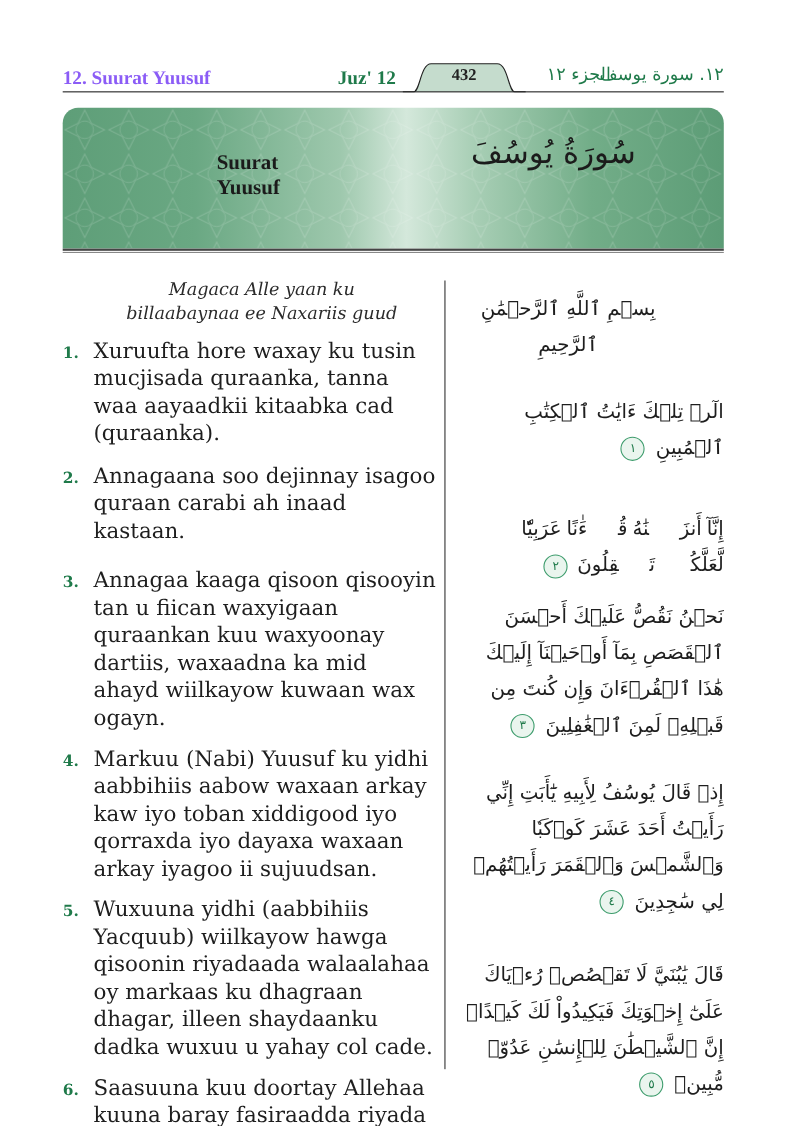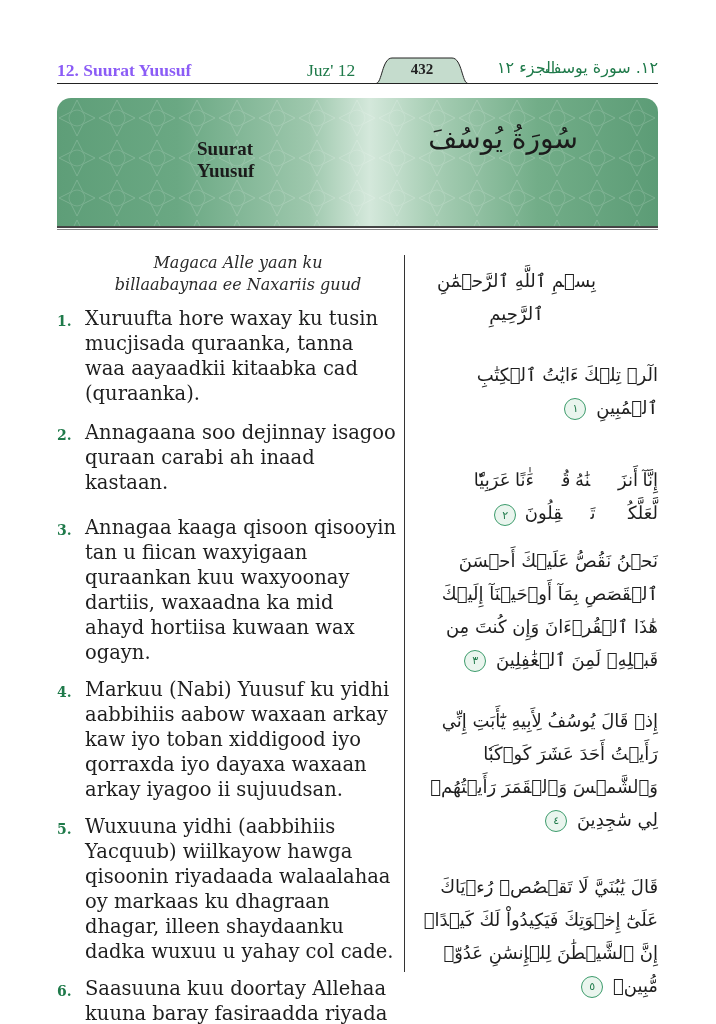--- a/index.html
+++ b/index.html
@@ -1,21 +1,21 @@
 <!DOCTYPE html>
 <html><head>
   <meta charset="utf-8">
   <style>
     html, body { margin: 0; padding: 0; background: #ffffff; }
     body { width: 716px; height: 1024px; position: relative; overflow: hidden; font-family: "DejaVu Serif", serif; color: #1e1e1e; }
 
     
     .header { position: absolute; left: 57px; top: 56px; width: 601px; height: 28px; }
     .header-left { position: absolute; left: 0; top: 4px; font-family: "Liberation Serif", serif; font-weight: bold; font-size: 17.5px; color: #8b5cf6; }
-    .header-juz { position: absolute; left: 250px; top: 4px; font-family: "Liberation Serif", serif; font-weight: normal; font-size: 17.5px; color: #1f7a4a; }
+    .header-juz { position: absolute; left: 250px; top: 4px; font-family: "Liberation Serif", serif; font-weight: bold; font-size: 17.5px; color: #1f7a4a; }
     .header-juz-ar { position: absolute; left: 440px; top: 2px; font-family: "DejaVu Sans", sans-serif; font-size: 16px; color: #1f7a4a; direction: rtl; }
     .header-right { position: absolute; right: 0; top: 2px; font-family: "DejaVu Sans", sans-serif; font-size: 16px; color: #1f7a4a; direction: rtl; }
     .header-rule { position: absolute; left: 0; top: 27px; width: 601px; height: 1px; background: #222; }
     .page-tab { position: absolute; left: 309px; top: 0; width: 112px; height: 28px; }
     .page-tab svg { position: absolute; left: 0; top: 0; }
     .page-number { position: absolute; left: 0; top: 5px; width: 112px; text-align: center; font-family: "Liberation Serif", serif; font-weight: bold; font-size: 15px; color: #222; }
 
     
     .banner { position: absolute; left: 57px; top: 98px; width: 601px; height: 128px; border-radius: 14px 14px 0 0; overflow: hidden;
       background: linear-gradient(90deg, #5e9e78 0%, #6aa883 20%, #9ec8ad 42%, #d4e8db 52%, #a9cfb6 62%, #72ad88 80%, #5c9c76 100%); }
@@ -85,21 +85,21 @@
   <div class="verse">
     <span class="verse-num">1.</span>
     <span>Xuruufta hore waxay ku tusin mucjisada quraanka, tanna waa aayaadkii kitaabka cad (quraanka).</span>
   </div>
   <div class="verse" style="margin-top:14px;">
     <span class="verse-num">2.</span>
     <span>Annagaana soo dejinnay isagoo quraan carabi ah inaad kastaan.</span>
   </div>
   <div class="verse" style="margin-top:20px;">
     <span class="verse-num">3.</span>
-    <span>Annagaa kaaga qisoon qisooyin tan u fiican waxyigaan quraankan kuu waxyoonay dartiis, waxaadna ka mid ahayd hortiisa kuwaan wax ogayn.</span>
+    <span>Annagaa kaaga qisoon qisooyin tan u fiican waxyigaan quraankan kuu waxyoonay dartiis, waxaadna ka mid ahayd wiilkayow kuwaan wax ogayn.</span>
   </div>
   <div class="verse">
     <span class="verse-num">4.</span>
     <span>Markuu (Nabi) Yuusuf ku yidhi aabbihiis aabow waxaan arkay kaw iyo toban xiddigood iyo qorraxda iyo dayaxa waxaan arkay iyagoo ii sujuudsan.</span>
   </div>
   <div class="verse">
     <span class="verse-num">5.</span>
     <span>Wuxuuna yidhi (aabbihiis Yacquub) wiilkayow hawga qisoonin riyadaada walaalahaa oy markaas ku dhagraan dhagar, illeen shaydaanku dadka wuxuu u yahay col cade.</span>
   </div>
   <div class="verse">

